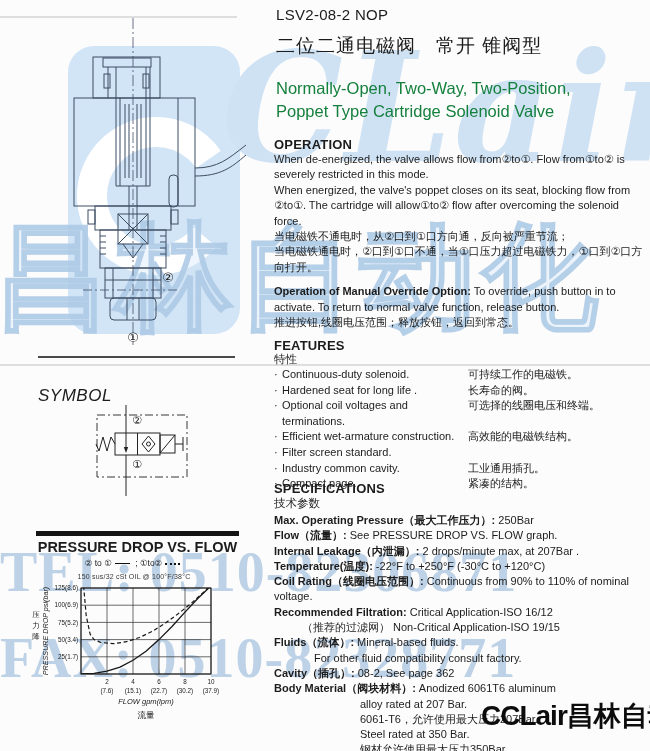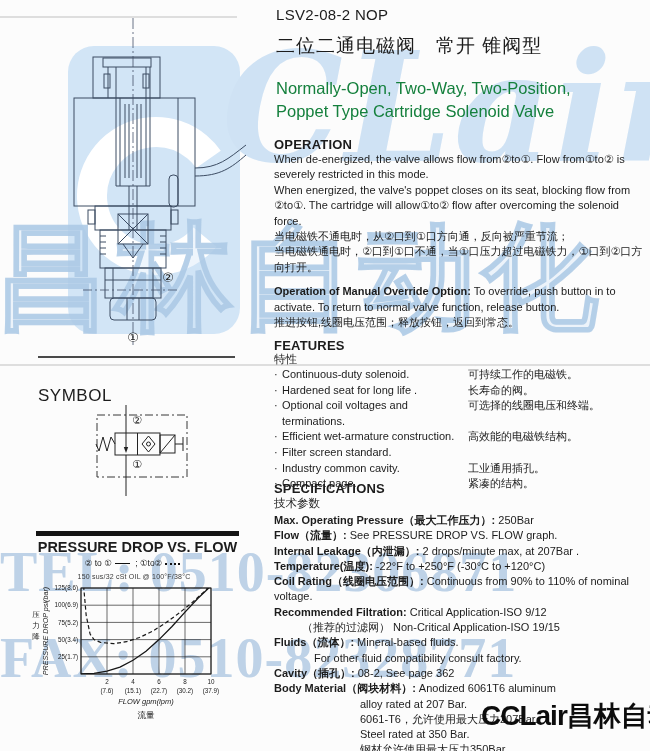--- a/index.html
+++ b/index.html
@@ -45,21 +45,21 @@
   #specs-heading-cn{left:274px;top:496px;}
   #spec-list{left:274px;top:513px;width:376px;font-size:11px;line-height:15.3px;}
   .spec-label{font-weight:bold;}
   .ind-1{padding-left:28px;}
   .ind-2{padding-left:40px;}
   .ind-3{padding-left:86px;}
   
   #rule-top{left:0;top:16px;width:237px;}
   #symbol-separator{left:38px;top:356px;width:197px;height:2px;background:#4a4a4a;}
   #page-rule{left:0;top:364px;width:650px;}
-  #symbol-heading{left:38px;top:386px;font-size:17px;letter-spacing:0.5px;font-weight:500;}
+  #symbol-heading{left:38px;top:386px;font-size:17px;letter-spacing:0.5px;font-weight:500;font-style:italic;}
   #chart-bar{left:36px;top:531px;width:203px;height:5px;background:#141414;}
   #chart-heading{left:36px;top:539px;width:203px;text-align:center;font-size:14.5px;font-weight:bold;}
   #chart-legend{left:28px;top:558px;width:212px;text-align:center;font-size:8.5px;color:#222;}
   .legend-sample{display:inline-block;width:15px;vertical-align:middle;margin:0 3px;}
   .legend-sample.solid{border-top:1.6px solid #111;}
   .legend-sample.dashed{border-top:2px dotted #111;}
   #chart-note{left:28px;top:573px;width:212px;text-align:center;font-size:7px;color:#3a3a3a;letter-spacing:0.2px;}
   
   #footer-brand{left:481px;top:698px;white-space:nowrap;color:#0c0c0c;}
   #footer-brand .latin{font-size:28px;font-weight:600;letter-spacing:-1px;}
@@ -275,21 +275,21 @@
     </div>
 
   <div class="abs h-sec" id="specs-heading">SPECIFICATIONS</div>
   <div class="abs h-sec-cn" id="specs-heading-cn">技术参数</div>
   <div class="abs" id="spec-list">
       <div class="spec-line"><span class="spec-label">Max. Operating Pressure（最大工作压力）:</span><span> 250Bar</span></div>
       <div class="spec-line"><span class="spec-label">Flow（流量）:</span><span> See PRESSURE DROP VS. FLOW graph.</span></div>
       <div class="spec-line"><span class="spec-label">Internal Leakage（内泄漏）:</span><span> 2 drops/minute max, at 207Bar .</span></div>
       <div class="spec-line"><span class="spec-label">Temperature(温度):</span><span> -22°F to +250°F (-30°C to +120°C)</span></div>
       <div class="spec-line"><span class="spec-label">Coil Rating（线圈电压范围）:</span><span> Continuous from 90% to 110% of nominal voltage.</span></div>
-      <div class="spec-line"><span class="spec-label">Recommended Filtration:</span><span> Critical Application-ISO 9/12</span></div>
+      <div class="spec-line"><span class="spec-label">Recommended Filtration:</span><span> Critical Application-ISO 16/12</span></div>
       <div class="spec-line ind-1"><span>（推荐的过滤网） Non-Critical Application-ISO 19/15</span></div>
       <div class="spec-line"><span class="spec-label">Fluids（流体）:</span><span> Mineral-based fluids.</span></div>
       <div class="spec-line ind-2"><span>For other fluid compatibility consult factory.</span></div>
       <div class="spec-line"><span class="spec-label">Cavity（插孔）:</span><span> 08-2, See page  362</span></div>
       <div class="spec-line"><span class="spec-label">Body Material（阀块材料）:</span><span> Anodized 6061T6 aluminum</span></div>
       <div class="spec-line ind-3"><span>alloy rated at 207 Bar.</span></div>
       <div class="spec-line ind-3"><span>6061-T6，允许使用最大压力207Bar.</span></div>
       <div class="spec-line ind-3"><span>Steel rated at 350 Bar.</span></div>
       <div class="spec-line ind-3"><span>钢材允许使用最大压力350Bar.</span></div>
     </div>

